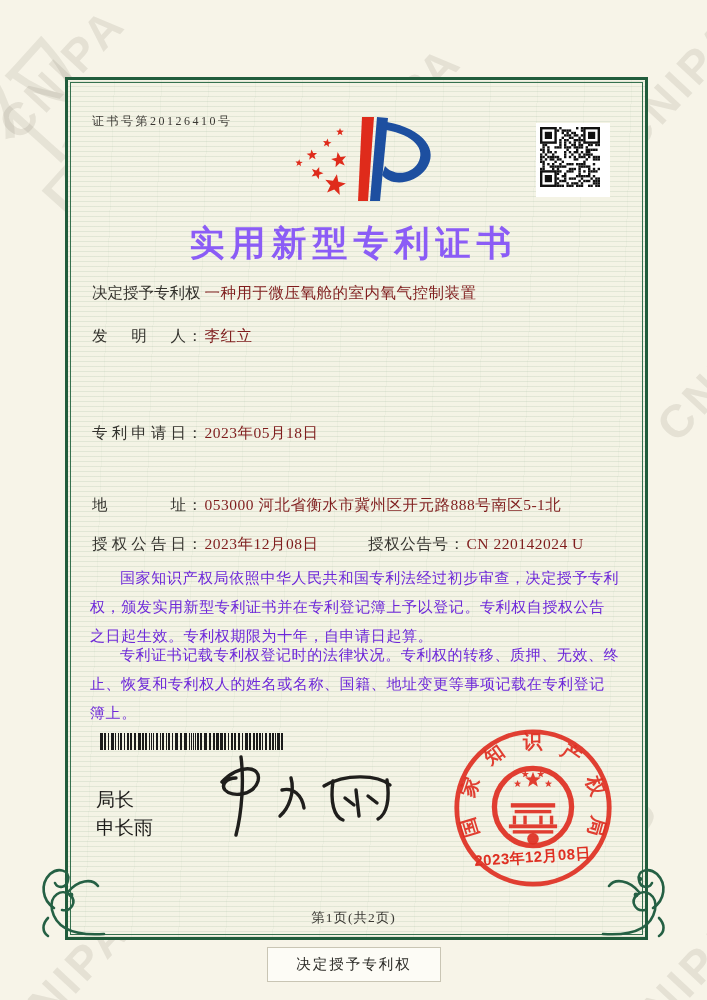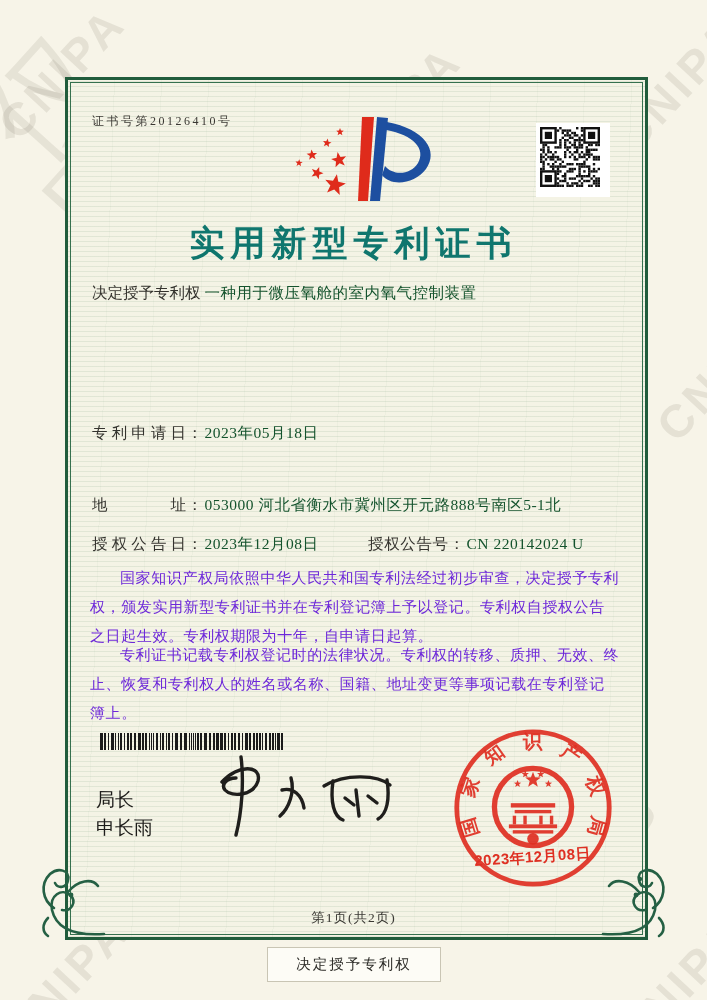--- a/index.html
+++ b/index.html
@@ -25,29 +25,29 @@
   .flourish{position:absolute;z-index:3;}
 
   
   .cert-no{position:absolute;left:92px;top:113px;z-index:3;font-size:12px;
            letter-spacing:2.5px;color:#3a3833;}
   .logo{position:absolute;left:283px;top:113px;width:158px;height:90px;z-index:3;}
   .qr{position:absolute;left:536px;top:123px;width:74px;height:74px;background:#fff;z-index:3;
       padding:0;}
 
   .title{position:absolute;left:65px;width:577px;top:220px;z-index:3;text-align:center;
-         font-size:35px;font-weight:bold;letter-spacing:6px;color:#0f766e;
+         font-size:35px;font-weight:bold;letter-spacing:6px;color:#8b5cf6;
          font-family:"Liberation Sans","DejaVu Sans",sans-serif;}
 
   
   .frow{position:absolute;left:92px;z-index:3;font-size:15.5px;color:#34332e;white-space:nowrap;}
   .flabel{display:inline-block;width:94px;text-align:justify;text-align-last:justify;
           vertical-align:top;}
   .fcolon{display:inline-block;margin:0 2px 0 1px;}
-  .fvalue{color:#14532d;letter-spacing:0.5px;}
+  .fvalue{color:#7f1d1d;letter-spacing:0.5px;}
   .frow2{position:absolute;left:368px;z-index:3;font-size:15.5px;color:#34332e;white-space:nowrap;}
   .flabel2{display:inline-block;width:80px;text-align:justify;text-align-last:justify;}
 
   
   .para{position:absolute;left:90px;width:530px;z-index:3;font-size:15px;line-height:29px;
         text-indent:2em;color:#6d28d9;letter-spacing:0.6px;margin:0;}
 
   
   .barcode{position:absolute;left:100px;top:733px;z-index:3;}
   .director{position:absolute;left:96px;z-index:3;font-size:19px;color:#1c1b19;
@@ -364,20 +364,23 @@
       <rect x="4" y="47.199999999999996" width="16.8" height="16.8" fill="#111"></rect>
       <rect x="6.4" y="49.6" width="12" height="12" fill="#fff"></rect>
       <rect x="8.8" y="52" width="7.199999999999999" height="7.199999999999999" fill="#111"></rect>
     </svg>
 
   <div class="title">实用新型专利证书</div>
 
   <div class="frow" style="top:283px">
     <span class="flabel">决定授予专利权</span><span class="fcolon">：</span><span class="fvalue">一种用于微压氧舱的室内氧气控制装置</span>
   </div>
+  <div class="frow" style="top:326px">
+    <span class="flabel">发明人</span><span class="fcolon">：</span><span class="fvalue">李红立</span>
+  </div>
   <div class="frow" style="top:423px">
     <span class="flabel">专利申请日</span><span class="fcolon">：</span><span class="fvalue">2023年05月18日</span>
   </div>
   <div class="frow" style="top:495px">
     <span class="flabel">地址</span><span class="fcolon">：</span><span class="fvalue">053000 河北省衡水市冀州区开元路888号南区5-1北</span>
   </div>
   <div class="frow" style="top:534px">
     <span class="flabel">授权公告日</span><span class="fcolon">：</span><span class="fvalue">2023年12月08日</span>
   </div>
   <div class="frow2" style="top:534px">

